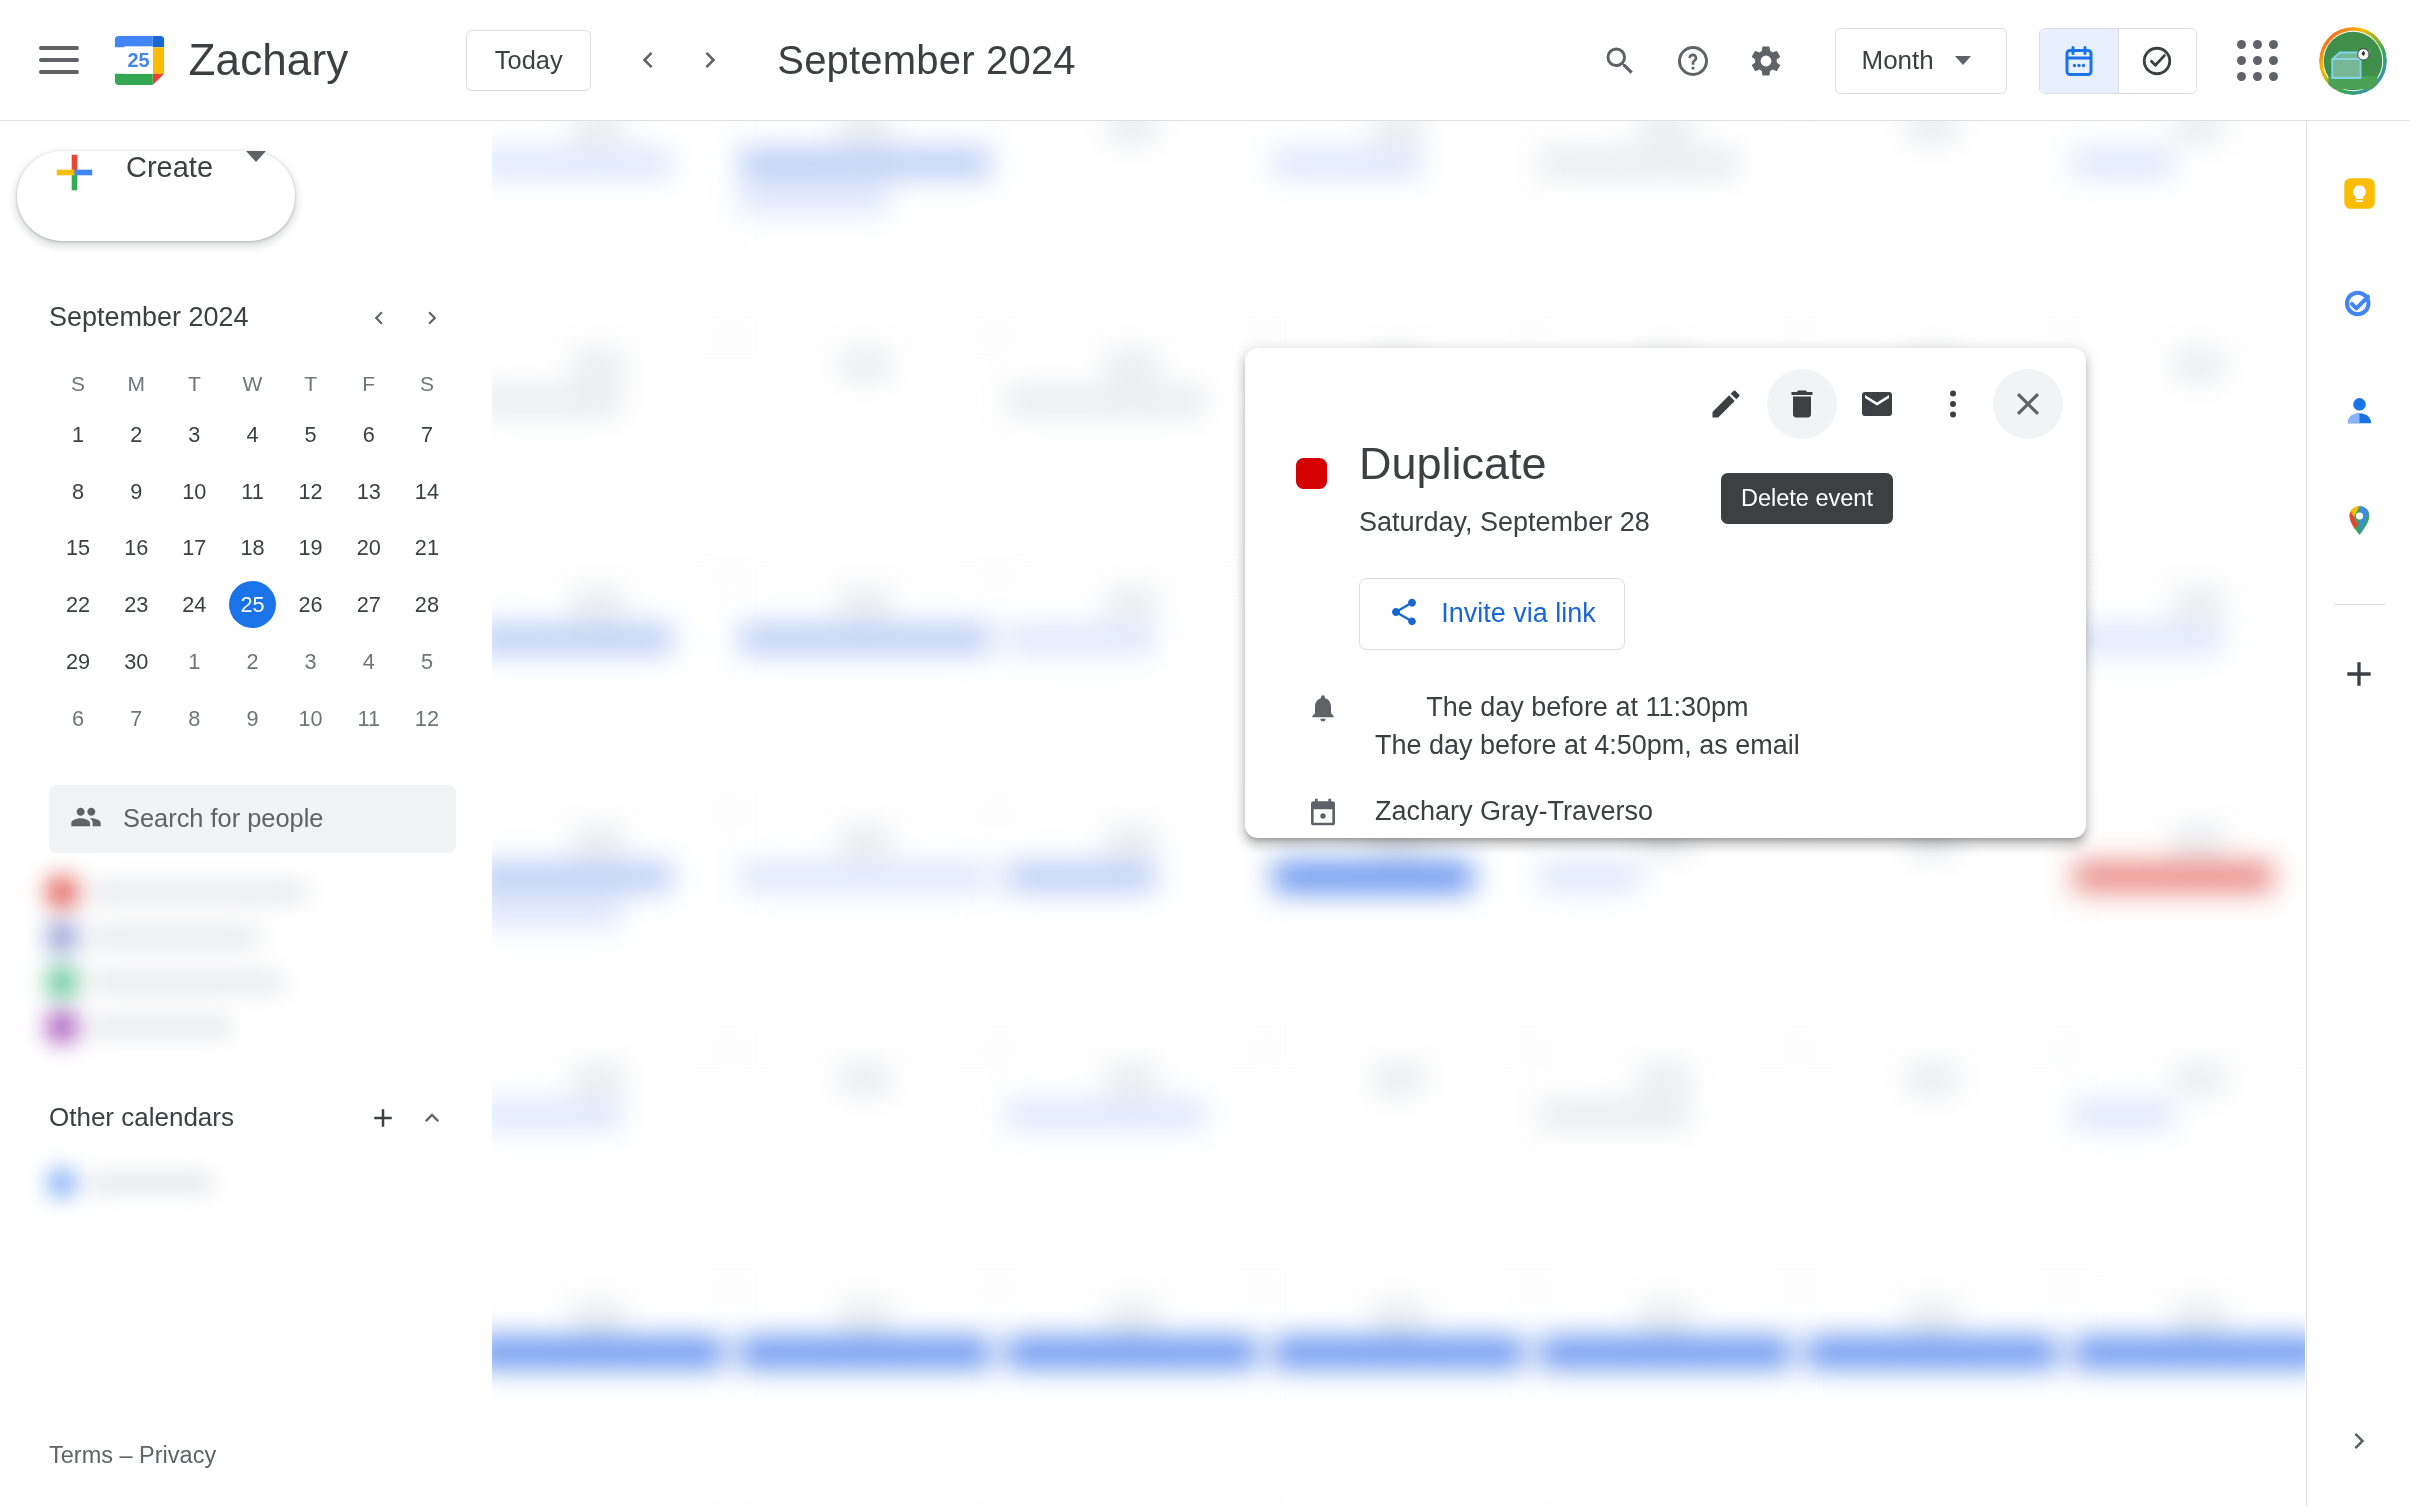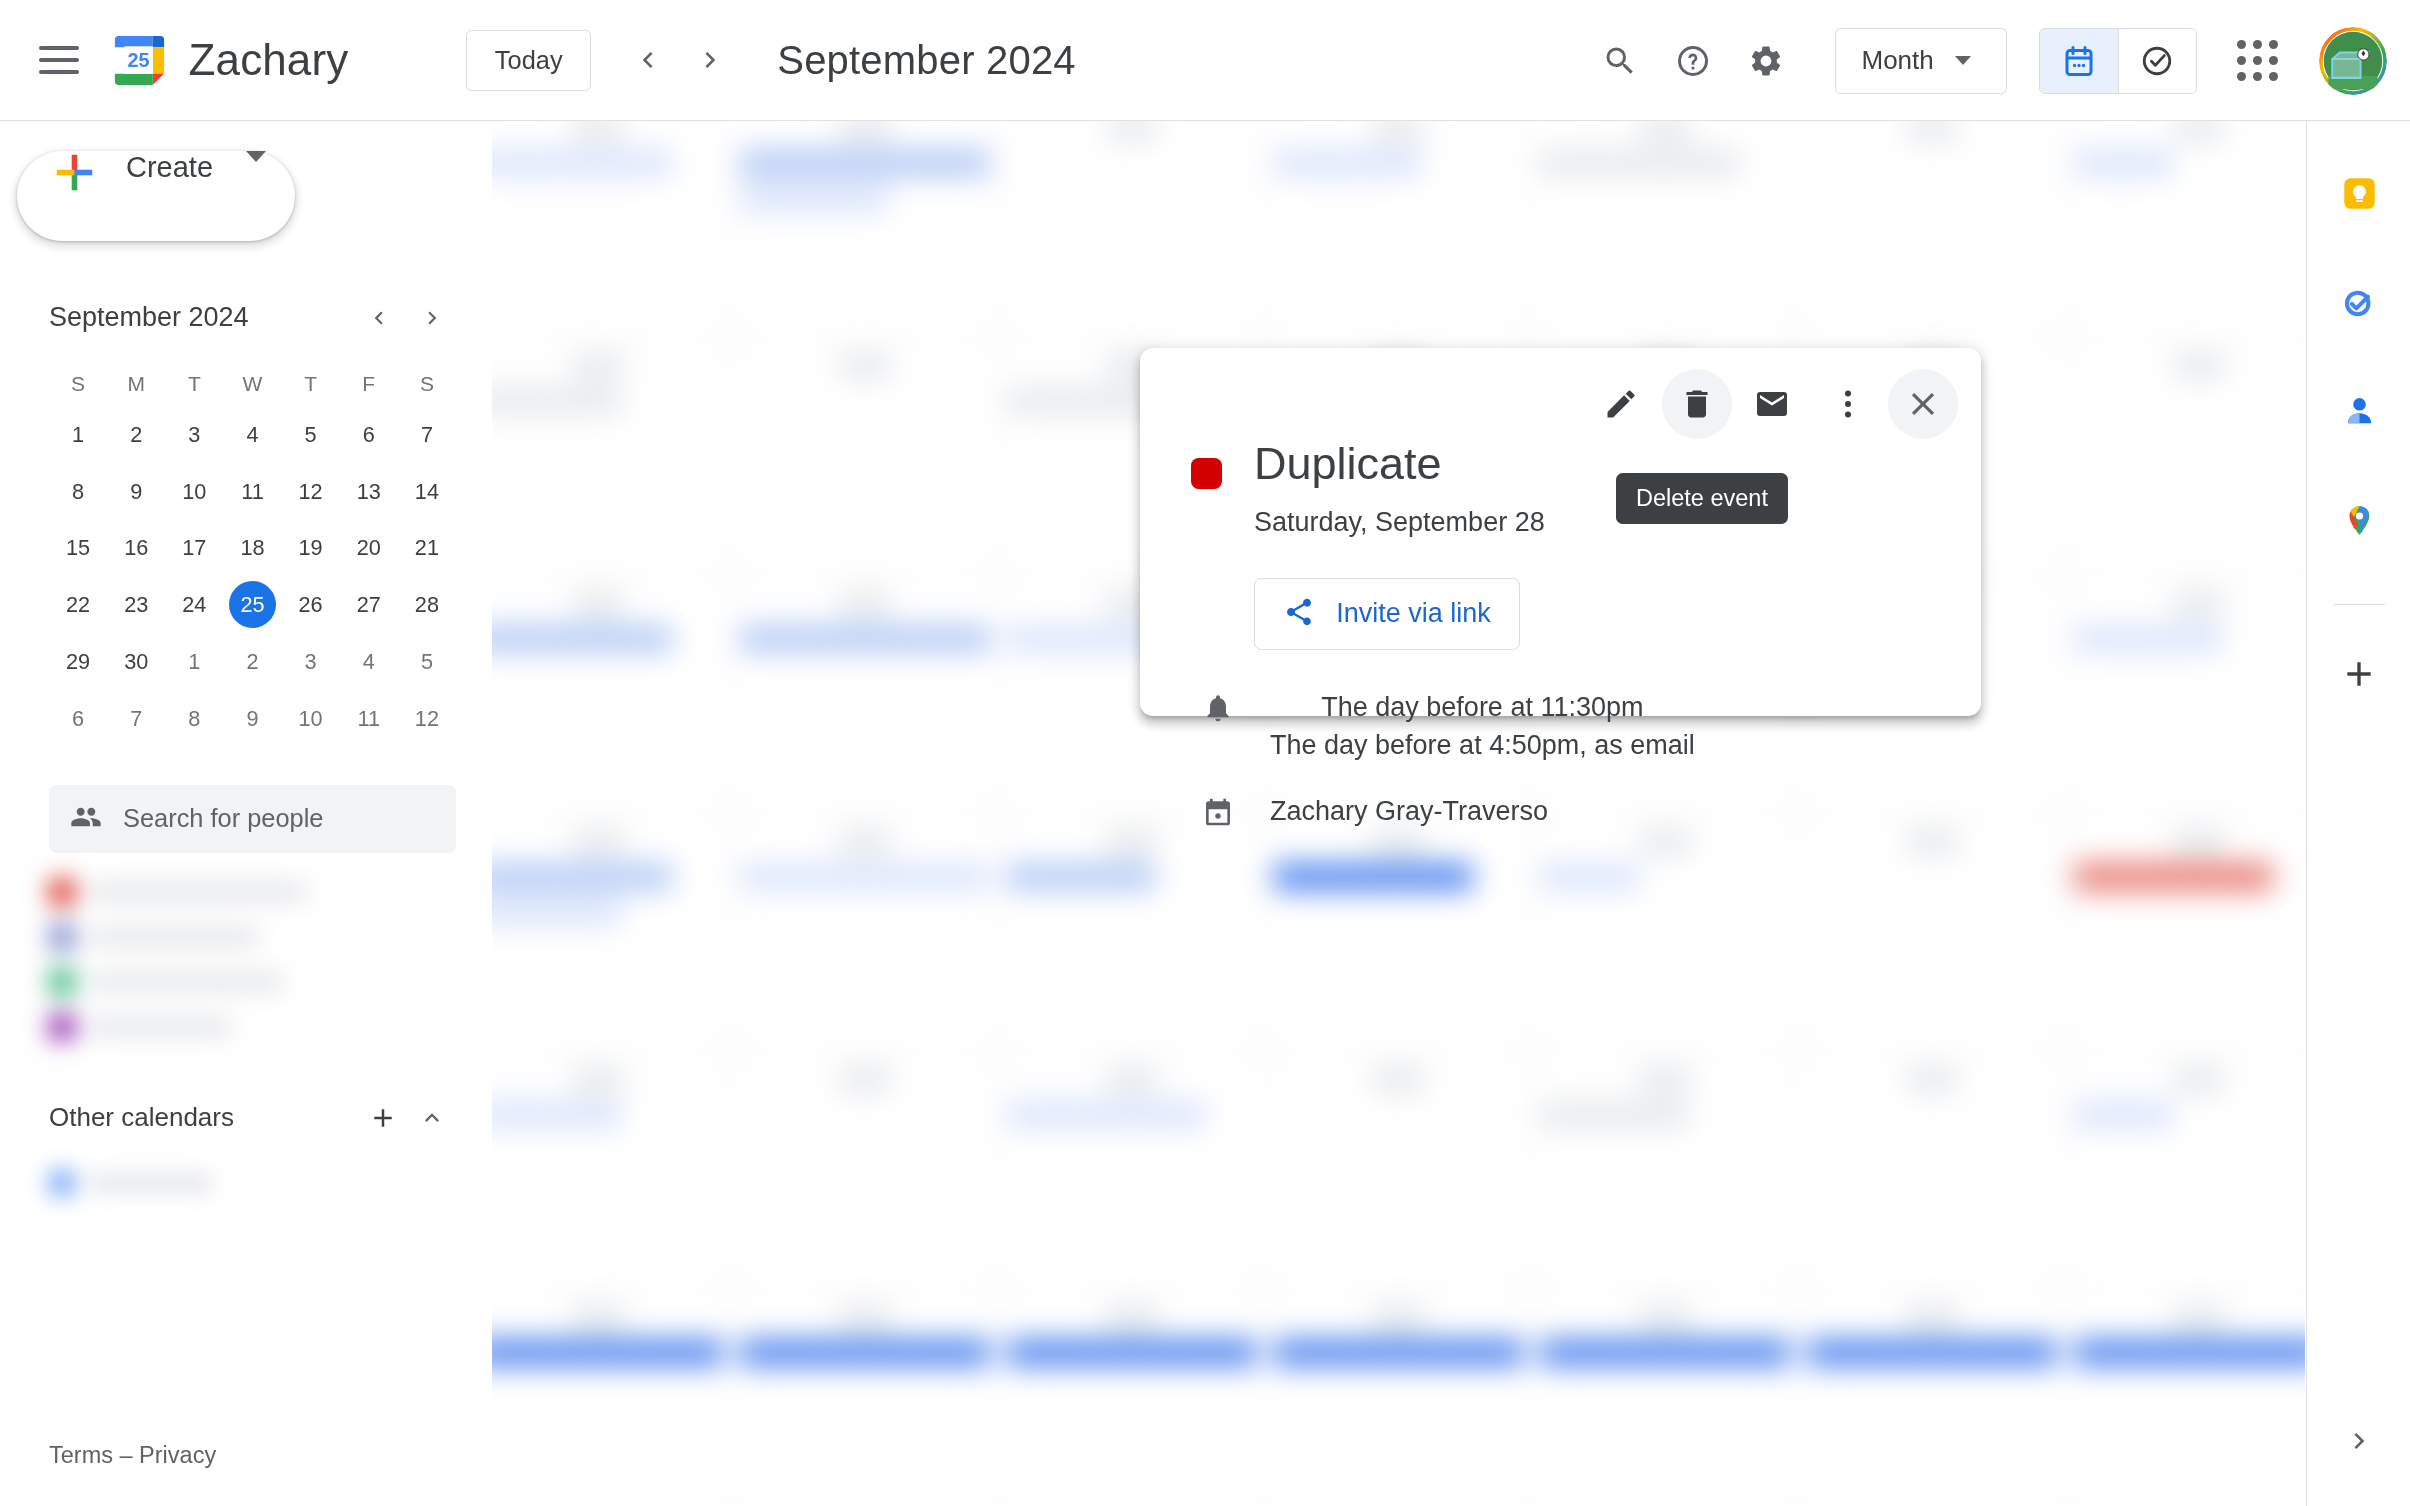--- a/index.html
+++ b/index.html
@@ -196,22 +196,22 @@
   }
   .rail-div { width: 51px; height: 0.9px; background: #dadce0; margin: 11.3px 0 32px 0; }
   .rail-expand {
     position: absolute; bottom: 34px; left: 50%; transform: translateX(-50%);
     width: 64px; height: 64px; border-radius: 50%;
     display:flex; align-items:center; justify-content:center; cursor:pointer;
   }
 
   
   .popup {
-    position: absolute; left: 1140px; top: 348px;
-    width: 841px; height: 368px;
+    position: absolute; left: 1245px; top: 348px;
+    width: 841px; height: 490px;
     background: #fff; border-radius: 13px;
     box-shadow: 0 7.5px 9.4px 0.9px rgba(0,0,0,.14), 0 2.8px 13px 1.9px rgba(0,0,0,.12), 0 4.7px 4.7px -2.8px rgba(0,0,0,.2);
     z-index: 60;
   }
   .popup-actions {
     position: absolute; right: 22.6px; top: 21px;
     display: flex; align-items: center; gap: 5.6px;
   }
   .pop-btn {
     width: 70px; height: 70px; border-radius: 50%;

